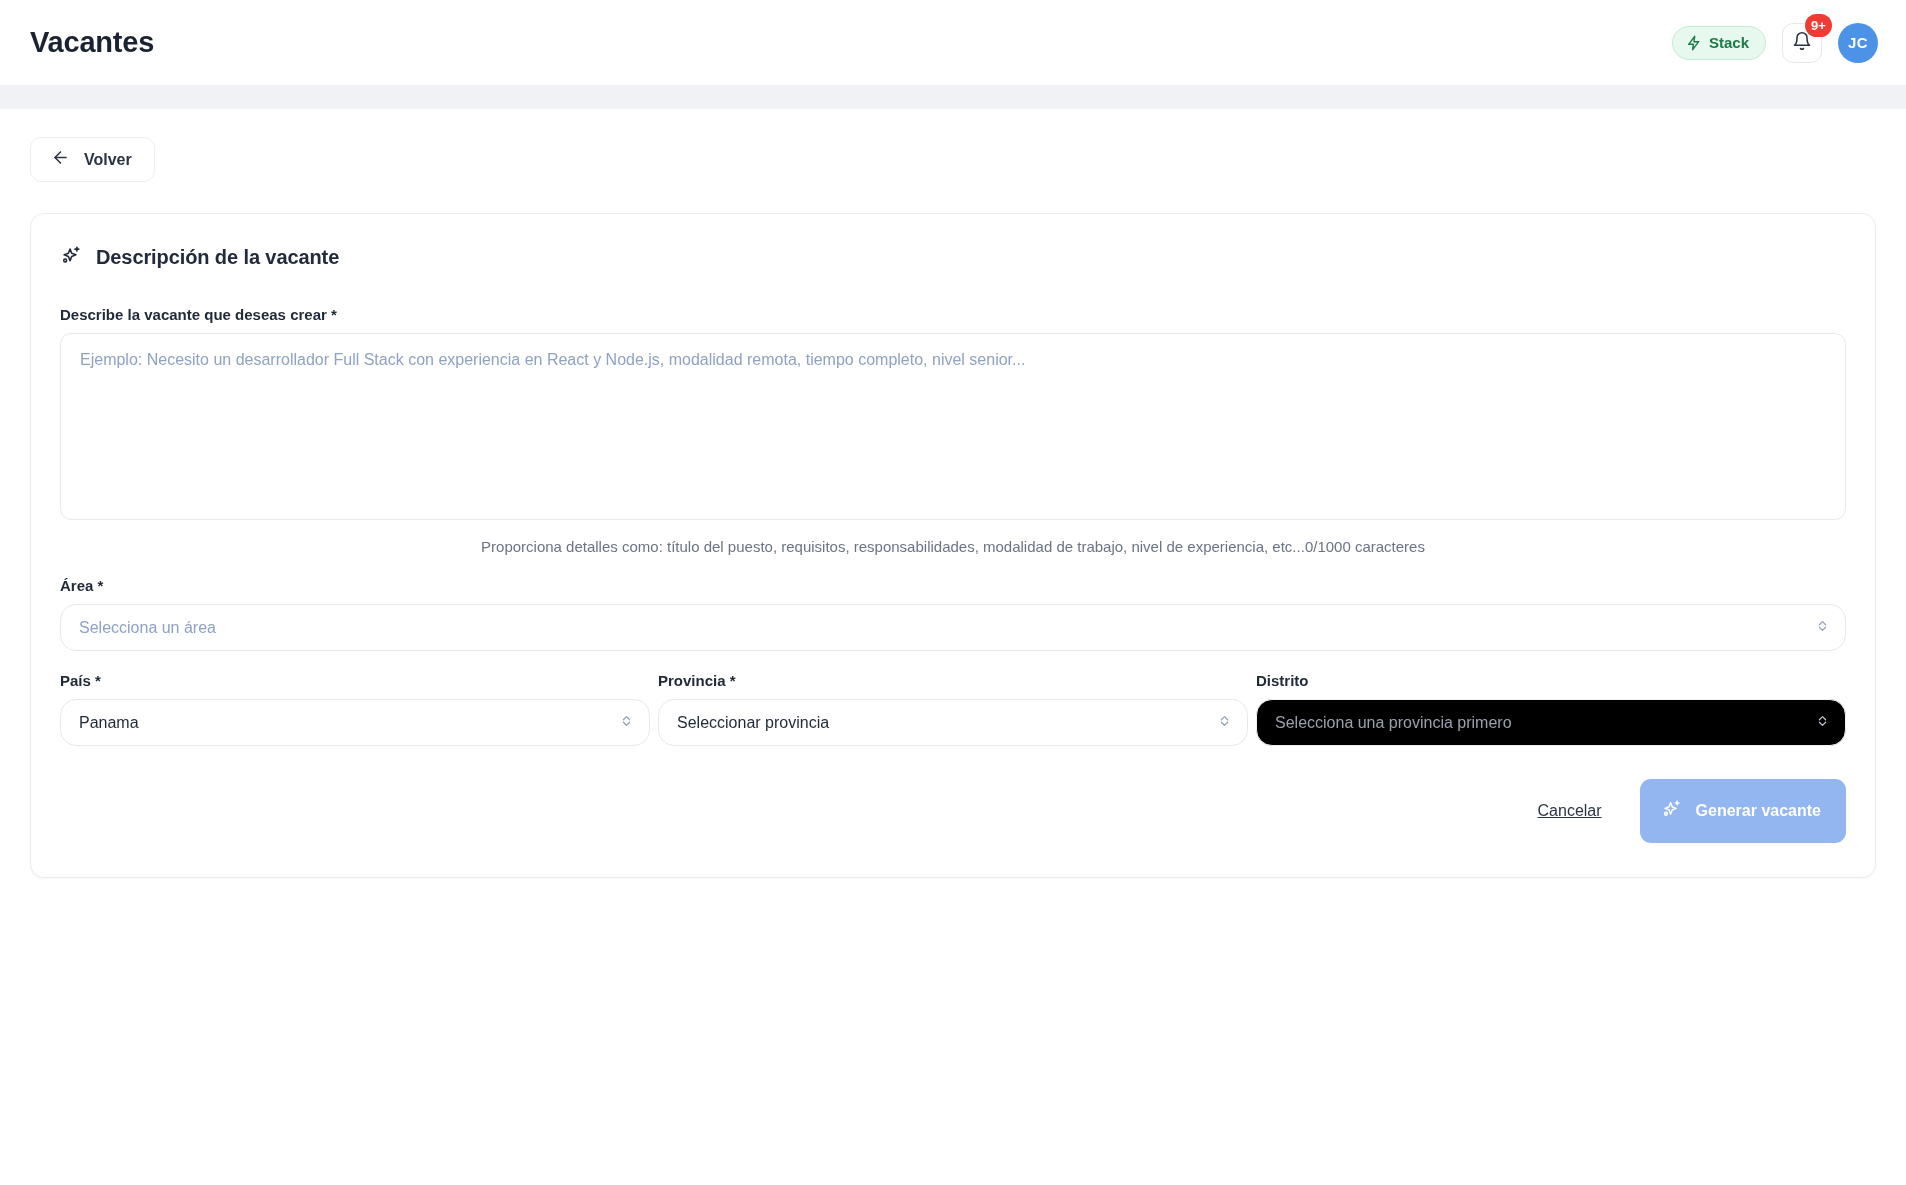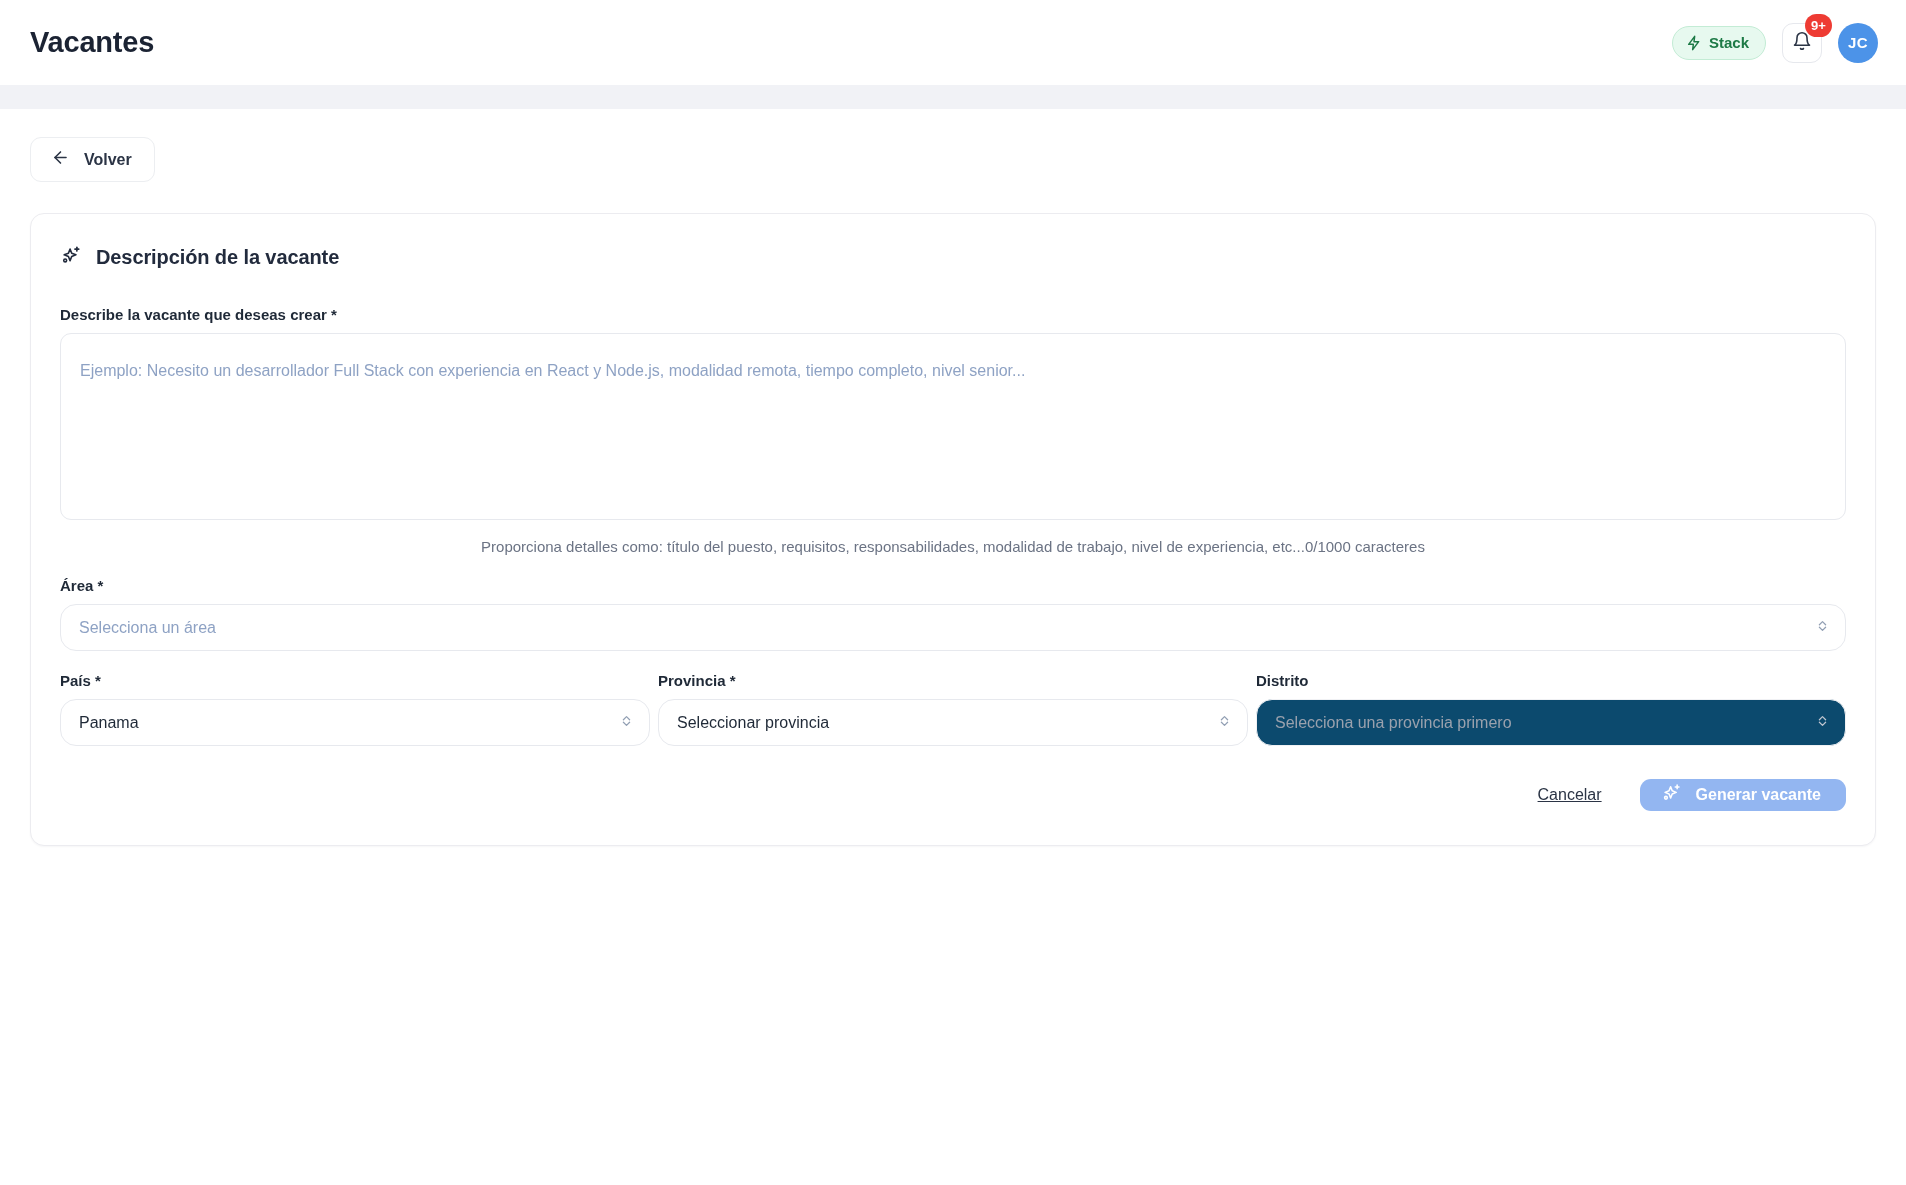--- a/index.html
+++ b/index.html
@@ -144,21 +144,21 @@
     color: #1f2937;
     margin-bottom: 10px;
   }
 
   .textarea {
     width: 100%;
     height: 187px;
     border: 1px solid #e7e9ee;
     border-radius: 11px;
     background: #ffffff;
-    padding: 28px 19px;
+    padding: 17px 19px;
     font-family: "Liberation Sans", sans-serif;
     font-size: 16px;
     color: #15803d;
     resize: none;
     outline: none;
   }
   .textarea::placeholder { color: #8ea2c4; }
 
   .helper-row {
     display: flex;
@@ -189,21 +189,21 @@
     padding: 0 38px 0 18px;
     font-size: 16px;
     color: #1f2937;
     cursor: pointer;
     text-align: right;
   }
   .select.placeholder-blue { color: #8ea2c4; }
   .select.disabled {
     border-color: #f0f1f4;
     color: #9aa1ad;
-    background: #0c4a6e;
+    background: #000000;
     cursor: default;
   }
   .select .chev {
     position: absolute;
     right: 15px;
     top: 50%;
     transform: translateY(-50%);
     display: block;
   }
 
@@ -228,21 +228,21 @@
     text-decoration: underline;
     cursor: pointer;
     background: none;
     border: none;
     font-family: "Liberation Sans", sans-serif;
   }
   .btn-generate {
     display: inline-flex;
     align-items: center;
     gap: 13px;
-    height: 32px;
+    height: 64px;
     padding: 0 25px 0 21px;
     border: none;
     border-radius: 11px;
     background: #93b6f1;
     color: #ffffff;
     font-size: 16px;
     font-weight: bold;
     font-family: "Liberation Sans", sans-serif;
     cursor: default;
   }

